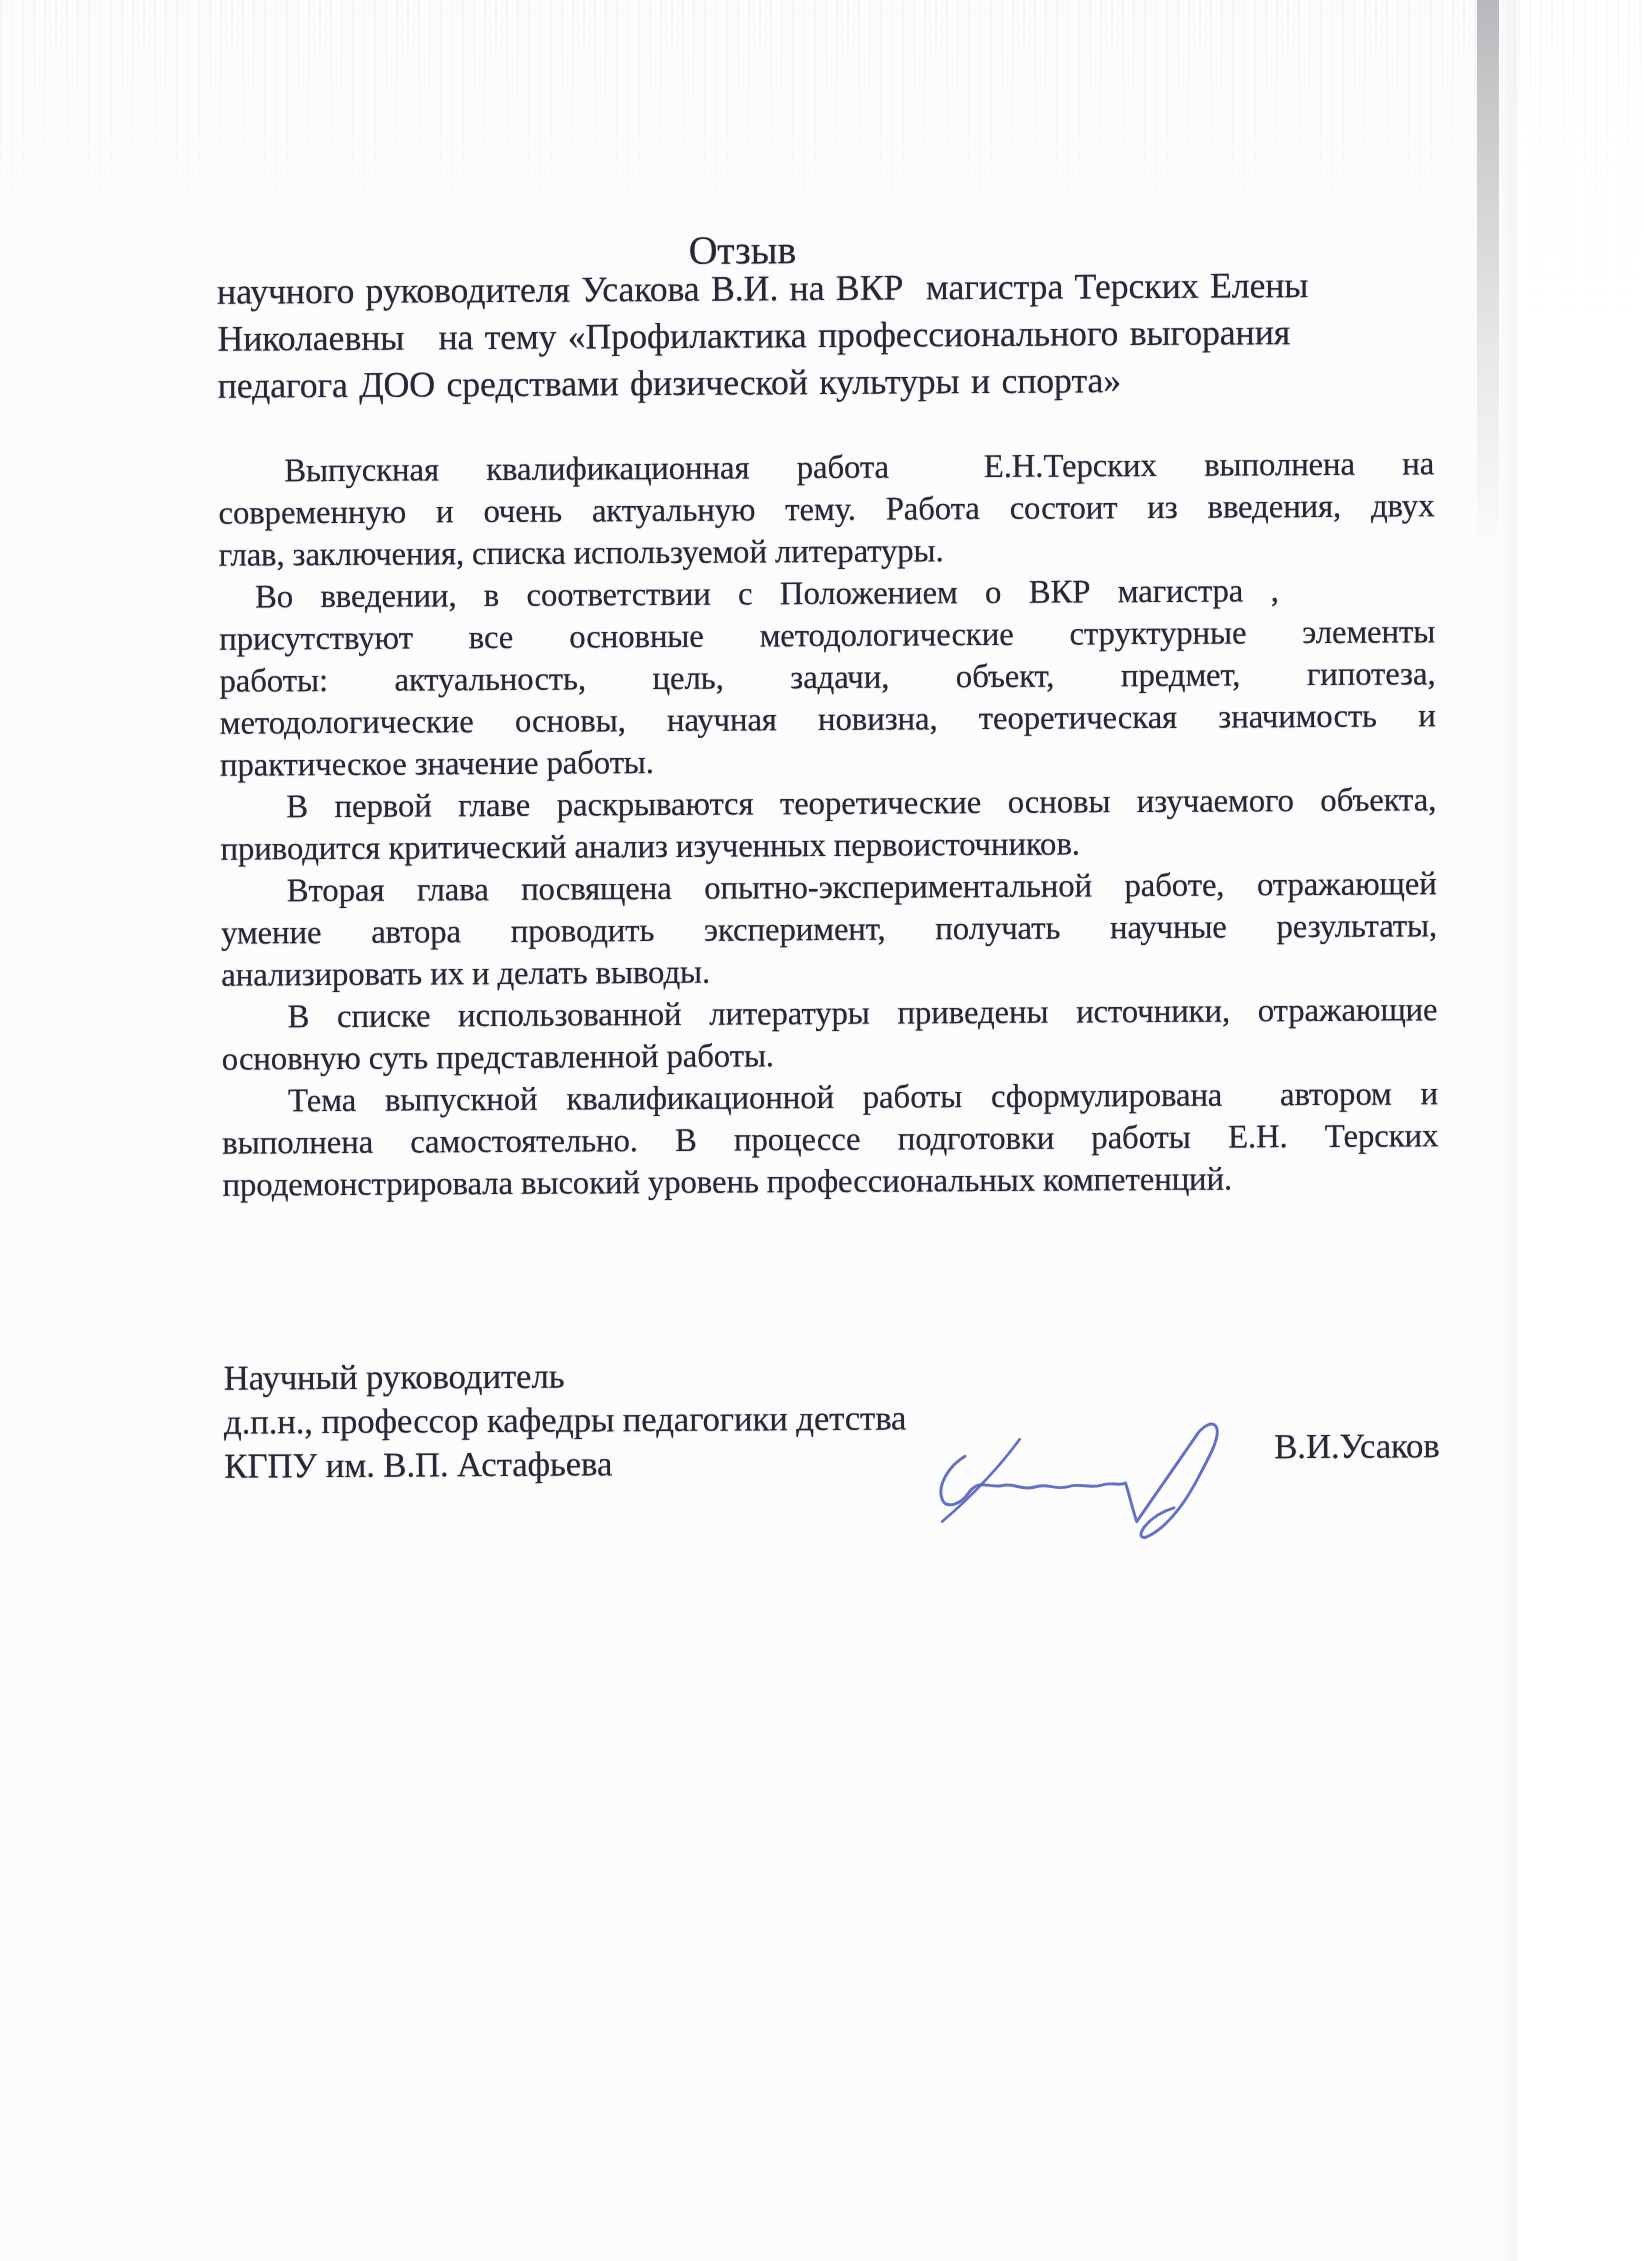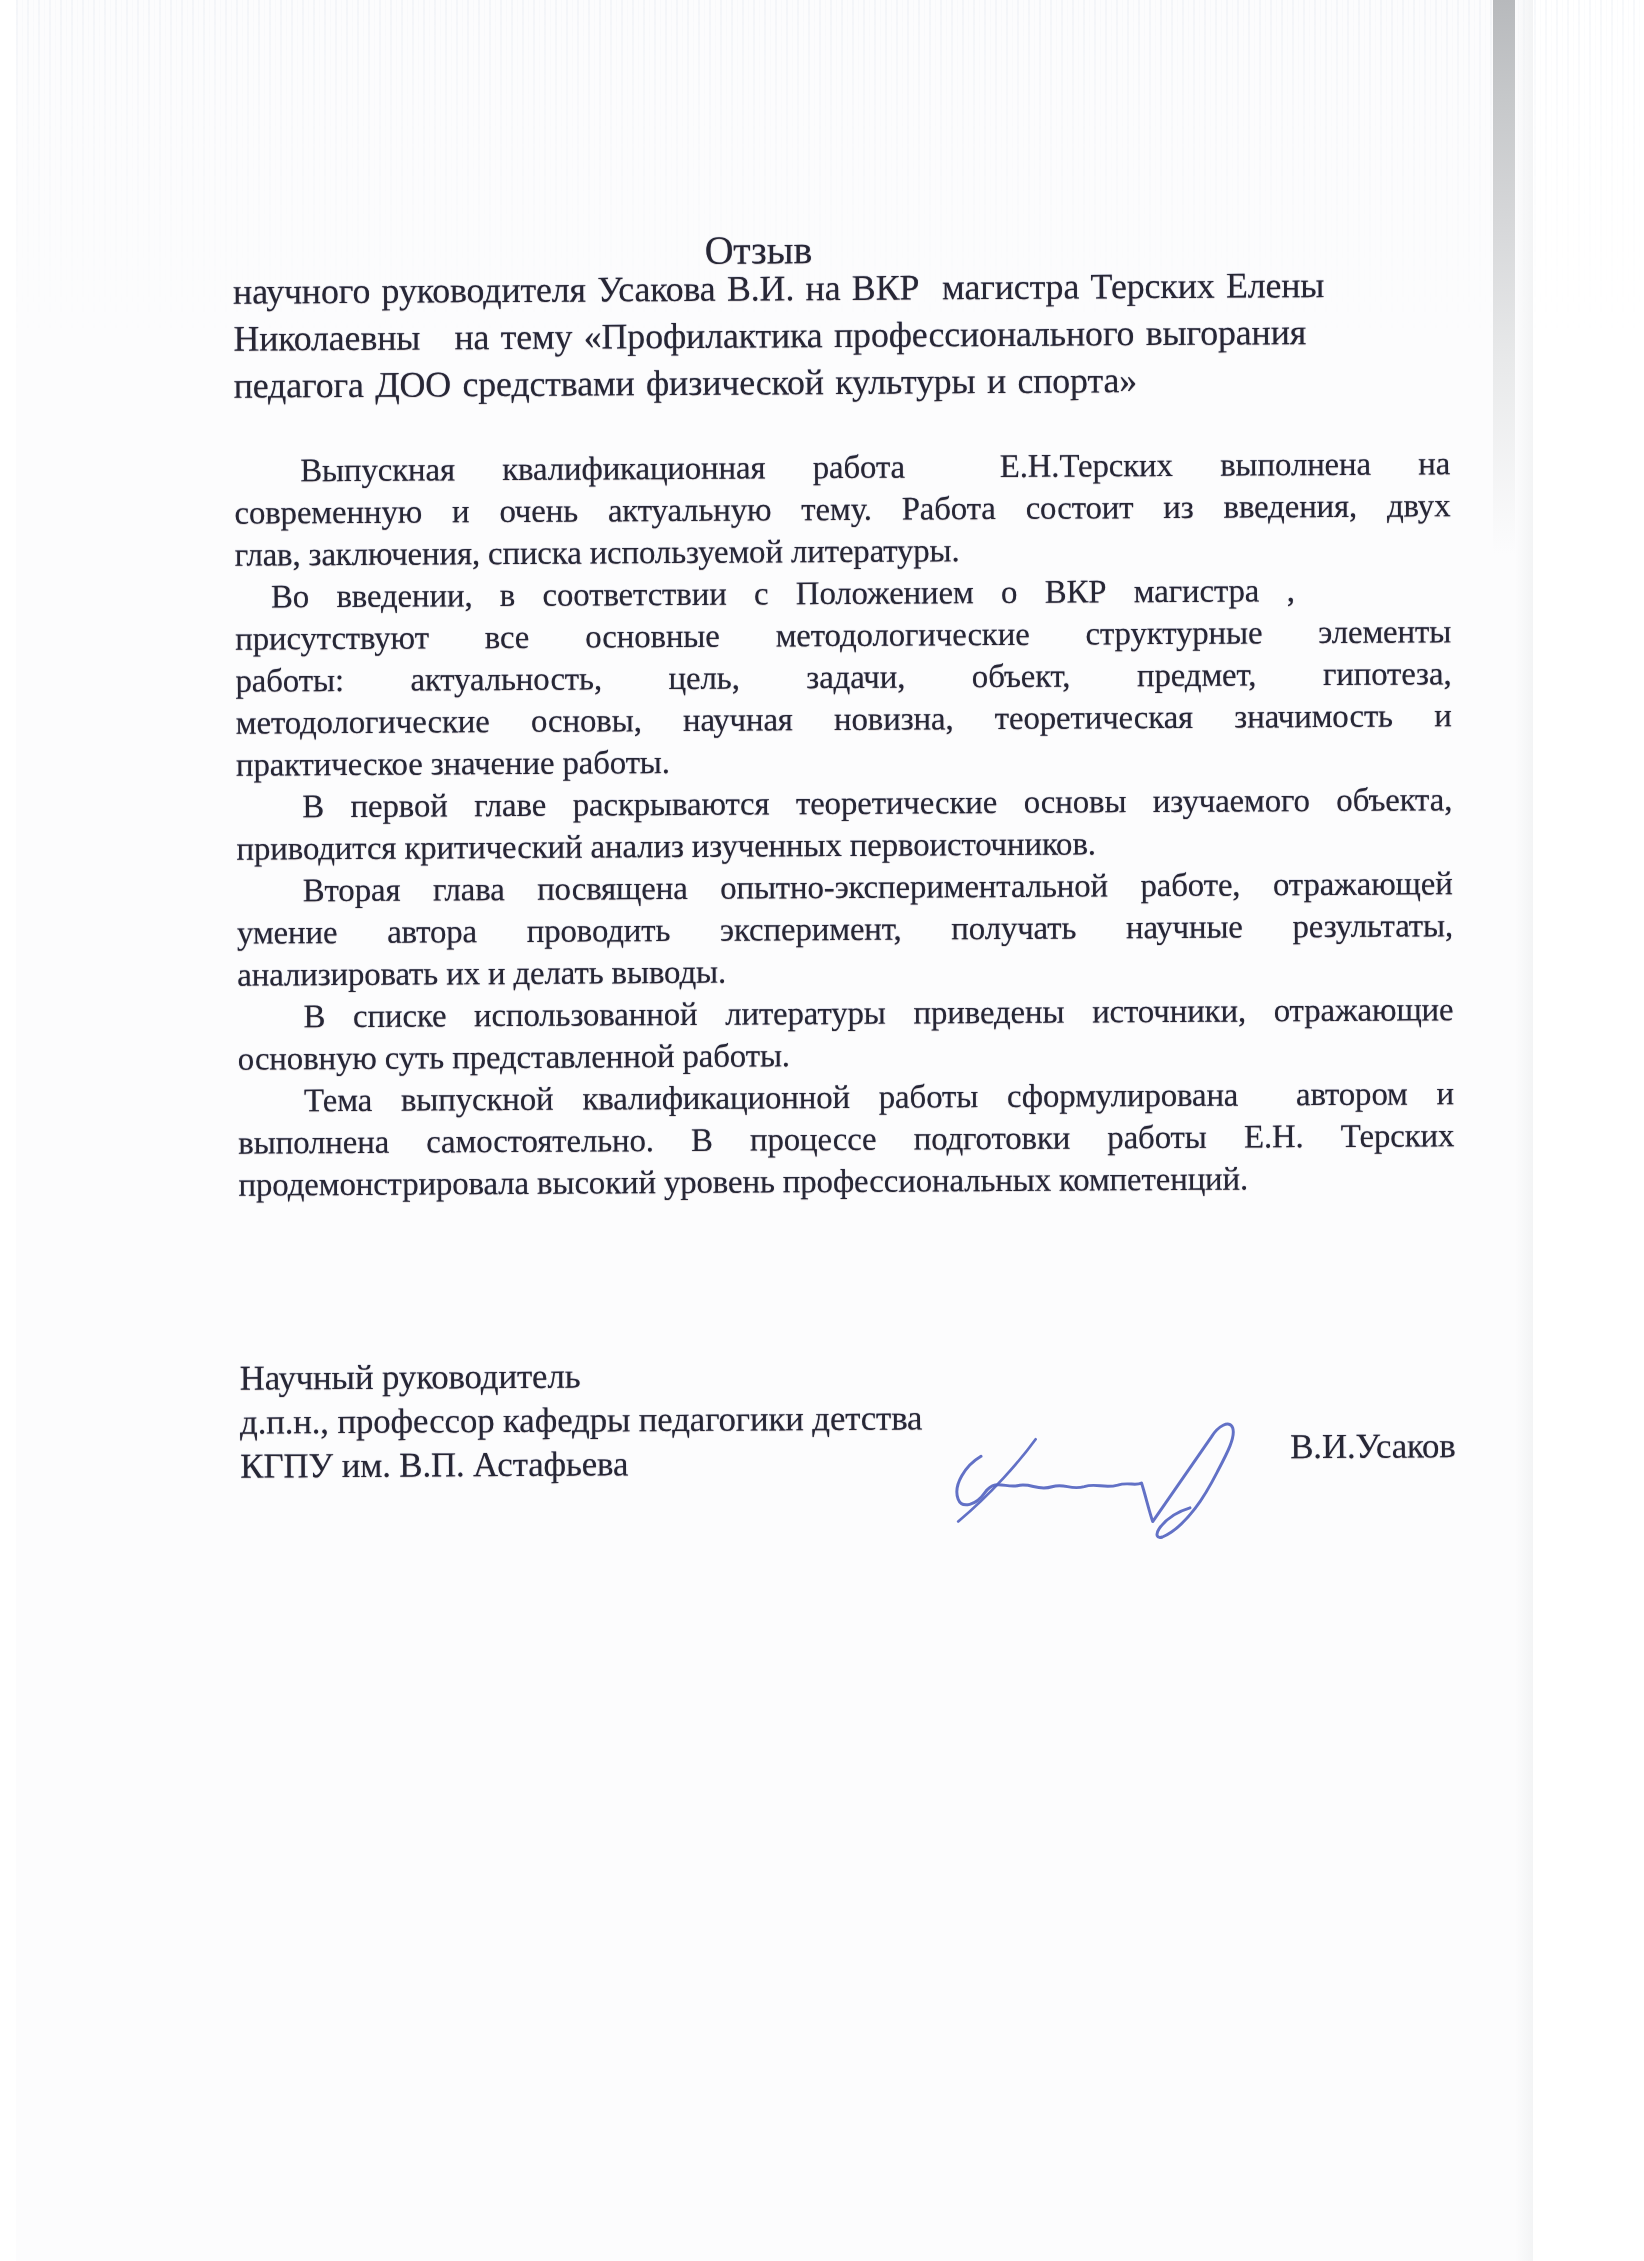--- a/index.html
+++ b/index.html
@@ -9,21 +9,21 @@
   }
   *{margin:0;padding:0;box-sizing:border-box;}
   html,body{width:1644px;height:2261px;}
   body{
     background:#ffffff;
     font-family:"Liberation Serif","DejaVu Serif",serif;
     overflow:hidden;
     position:relative;
   }
   .page{
-    position:absolute;left:16px;top:0;width:1517px;height:2261px;
+    position:absolute;left:0;top:0;width:1517px;height:2261px;
     background:var(--paper);
     font-family:Liberation Serif, serif;
   }
   
   .scan-texture{
     position:absolute;left:0;top:0;width:1644px;height:335px;
     background:repeating-linear-gradient(90deg,
       rgba(176,192,214,0.10) 0px, rgba(176,192,214,0.10) 1.9px,
       rgba(255,255,255,0) 1.9px, rgba(255,255,255,0) 5.8px,
       rgba(200,212,228,0.07) 5.8px, rgba(200,212,228,0.07) 7px,

